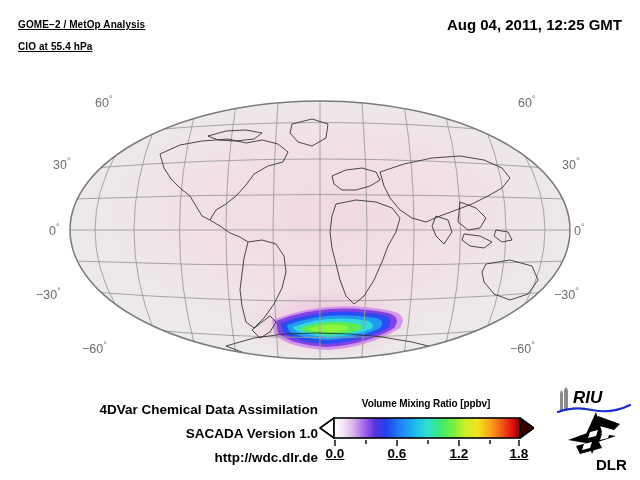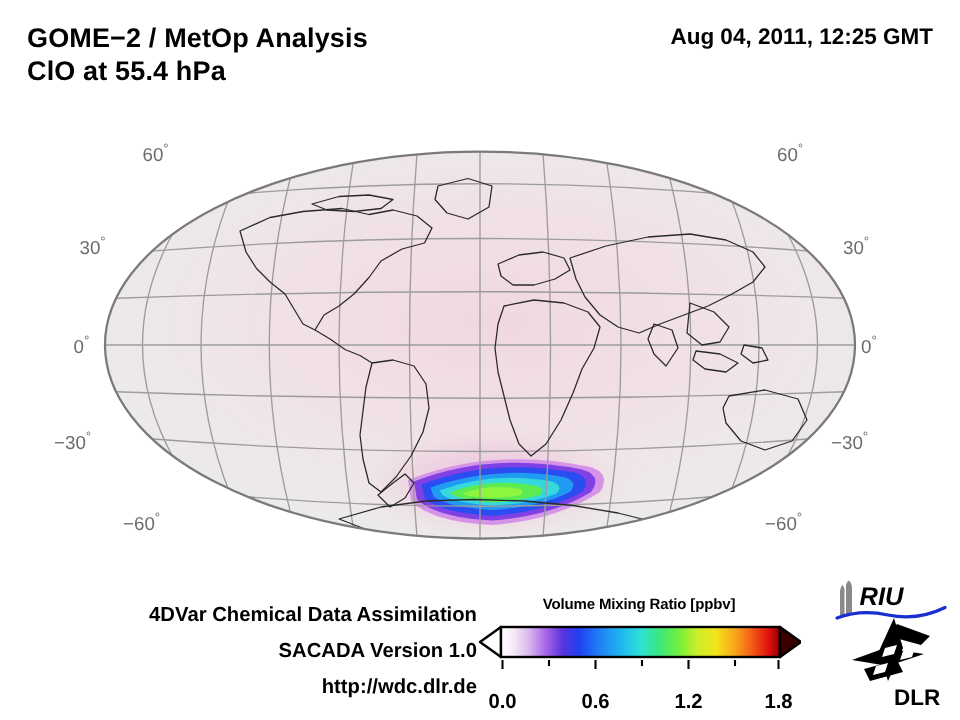--- a/index.html
+++ b/index.html
@@ -17,25 +17,26 @@
   }
 
   
   #header-title-block {
     position: absolute;
     left: 18px;
     top: 14px;
     width: 360px;
   }
   .title-line {
-    font-size: 18px;
+    font-size: 10px;
     font-weight: bold;
     line-height: 22px;
     letter-spacing: 0.1px;
     white-space: nowrap;
+    text-decoration: underline;
   }
   #header-timestamp {
     position: absolute;
     right: 18px;
     top: 14px;
     font-size: 15px;
     font-weight: bold;
     line-height: 22px;
     white-space: nowrap;
   }
@@ -95,25 +96,26 @@
     letter-spacing: -0.1px;
   }
   #colorbar-graphic { position: relative; margin-top: 4px; height: 24px; }
   #colorbar-ticklabels {
     position: relative;
     height: 20px;
     margin-top: 3px;
   }
   .cb-ticklabel {
     position: absolute;
-    top: 17px;
+    top: 3px;
     font-size: 13.5px;
     font-weight: bold;
     transform: translateX(-50%);
     white-space: nowrap;
+    text-decoration: underline;
   }
 
   
   #riu-logo {
     position: absolute;
     left: 556px;
     top: 384px;
     width: 78px;
     height: 34px;
   }

